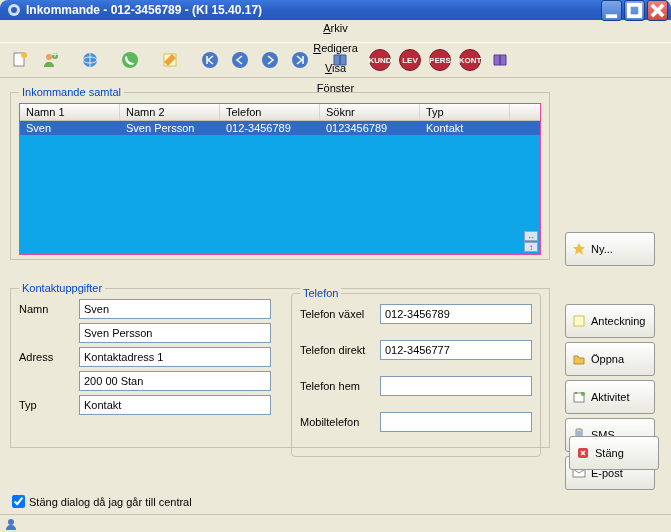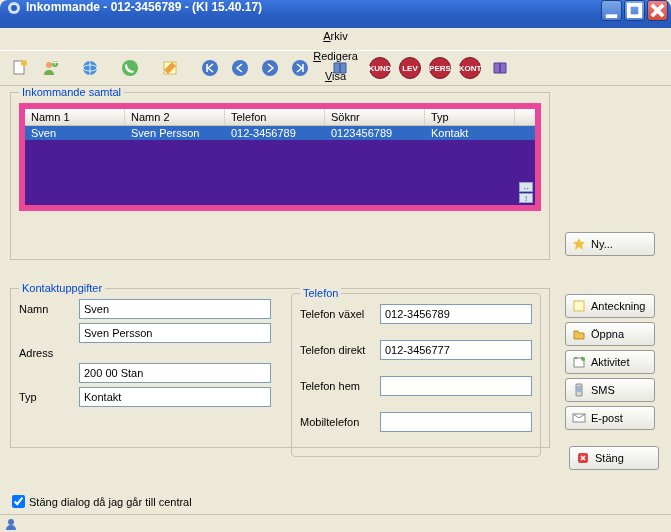--- a/index.html
+++ b/index.html
@@ -1,18 +1,18 @@
 <!DOCTYPE html>
 <html><head>
 <meta charset="utf-8">
 <style>
 * { box-sizing: border-box; margin: 0; padding: 0; font-family: Tahoma, sans-serif; font-size: 11px; }
 body { background: #ece9d8; width: 671px; height: 532px; overflow: hidden; }
 
-.titlebar { height: 28px; background: linear-gradient(to bottom, #3b77dd 0%, #2a5fc5 50%, #2558b8 100%); display: flex; padding: 0 3px 0 6px; color: #fff; border-radius: 8px 8px 0 0; }
+.titlebar { height: 20px; background: linear-gradient(to bottom, #3b77dd 0%, #2a5fc5 50%, #2558b8 100%); display: flex; align-items: center; padding: 0 3px 0 6px; color: #fff; border-radius: 8px 8px 0 0; }
 .titlebar .icon { width: 16px; height: 16px; margin-right: 4px; display:inline-flex; align-items:center; justify-content:center; }
 .titlebar .title { flex: 1; font-weight: bold; font-size: 12px; }
 .winbtns { display: flex; gap: 2px; }
 .winbtn { width: 21px; height: 21px; border-radius: 3px; display: flex; align-items: center; justify-content: center; border: 1px solid #1a3f8a; cursor: pointer; }
 .winbtn.min, .winbtn.max { background: linear-gradient(to bottom,#7ba7e8,#4a7bd0); }
 .winbtn.close { background: linear-gradient(to bottom,#f08080,#d14a3a); }
 .winbtn svg { stroke: #fff; stroke-width: 2; fill: none; }
 
 .menubar { height: 22px; background: #ece9d8; display: flex; align-items: center; padding: 0 6px; gap: 4px; flex-direction: column; }
 .menuitem { padding: 2px 6px; cursor: pointer; }
@@ -23,32 +23,32 @@
 .tbtn.sep { width: 4px; }
 .tbtn svg { width:20px; height:20px; }
 .roundbadge { width:22px; height:22px; border-radius:50%; background:#b8293a; color:#fff; font-size:8px; font-weight:bold; display:flex; align-items:center; justify-content:center; border:1px solid #7a1c28; }
 
 .content { position: absolute; top: 86px; left: 0; right: 0; bottom: 18px; padding: 6px 10px; }
 
 .group { border: 1px solid #c6c3b6; border-radius: 0; background: #ece9d8; position: relative; padding: 10px 8px 8px 8px; }
 .group > .legend { position: absolute; top: -7px; left: 8px; background: #ece9d8; padding: 0 3px; color: #0046d5; }
 
 .listgroup { float:left; width: 540px; height: 168px; }
-.listview { width: 100%; height: 108px; background: #4c1d95; border: 6px solid #ec4899; overflow:auto; position:relative; }
+.listview { width: 100%; height: 152px; background: #0ea5e9; border: 1px solid #ec4899; overflow:auto; position:relative; }
 .lvhead { display:flex; background: linear-gradient(to bottom,#fefefe,#e4e2d8); border-bottom:1px solid #c6c3b6; position:sticky; top:0; }
 .lvcol { padding: 2px 6px; border-right:1px solid #d8d5c9; text-align:left; }
 .lvrow { display:flex; }
 .lvrow.sel { background:#316ac5; color:#fff; }
 .lvcell { padding: 1px 6px; white-space:nowrap; overflow:hidden; }
 .c1{width:100px;} .c2{width:100px;} .c3{width:100px;} .c4{width:100px;} .c5{width:90px;}
 .scrollicons { position:absolute; right:2px; bottom:2px; display:flex; flex-direction:column; gap:1px; }
 .scrollicons div { width:14px; height:10px; background:#dbe5ef; border:1px solid #89a6c9; font-size:8px; display:flex; align-items:center; justify-content:center; color:#4a6fa1; }
 
 .rightcol { float:right; width: 96px; }
-.btn { width: 90px; height: 24px; background: linear-gradient(to bottom,#fefefe,#e8e8e0); border:1px solid #999; border-radius:3px; display:flex; align-items:center; justify-content:flex-start; padding:0 6px; gap:5px; cursor:pointer; margin-bottom:4px; }
+.btn { width: 90px; height: 34px; background: linear-gradient(to bottom,#fefefe,#e8e8e0); border:1px solid #999; border-radius:3px; display:flex; align-items:center; justify-content:flex-start; padding:0 6px; gap:5px; cursor:pointer; margin-bottom:4px; }
 .btn .ic { width:14px; height:14px; display:flex; align-items:center; justify-content:center; }
 
 .detailgroup { float:left; width: 540px; margin-top: 28px; height: 160px; clear:left; }
 .detailinner { display:flex; gap: 20px; }
 .leftfields { flex: 1; }
 .frow { display:flex; align-items:center; margin-bottom:4px; }
 .flabel { width: 60px; }
 .finput { flex:1; height:20px; background:#fff; border:1px solid #7f9db9; padding:2px 4px; }
 
 .phonegroup { width: 250px; border:1px solid #c6c3b6; border-radius:4px; padding:10px 8px 8px 8px; position:relative; margin-top:-6px; }
@@ -240,20 +240,21 @@
         <div class="frow">
           <span class="flabel">Namn</span>
           <input class="finput" value="Sven" style="">
         </div>
         <div class="frow">
           <span class="flabel"></span>
           <input class="finput" value="Sven Persson" style="">
         </div>
         <div class="frow">
           <span class="flabel">Adress</span>
+          <input class="finput" value="Kontaktadress 1" style="">
         </div>
         <div class="frow">
           <span class="flabel"></span>
           <input class="finput" value="200 00 Stan" style="">
         </div>
         <div class="frow">
           <span class="flabel">Typ</span>
           <input class="finput" value="Kontakt" style="">
         </div>
       </div>

